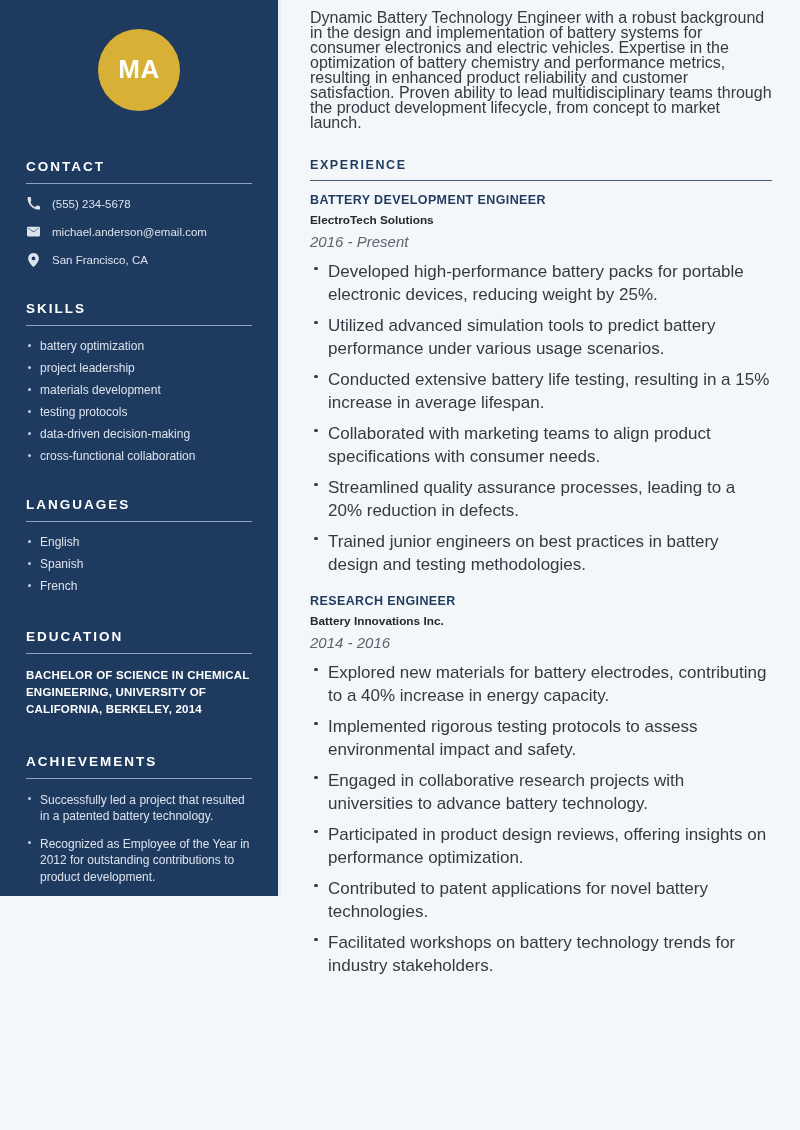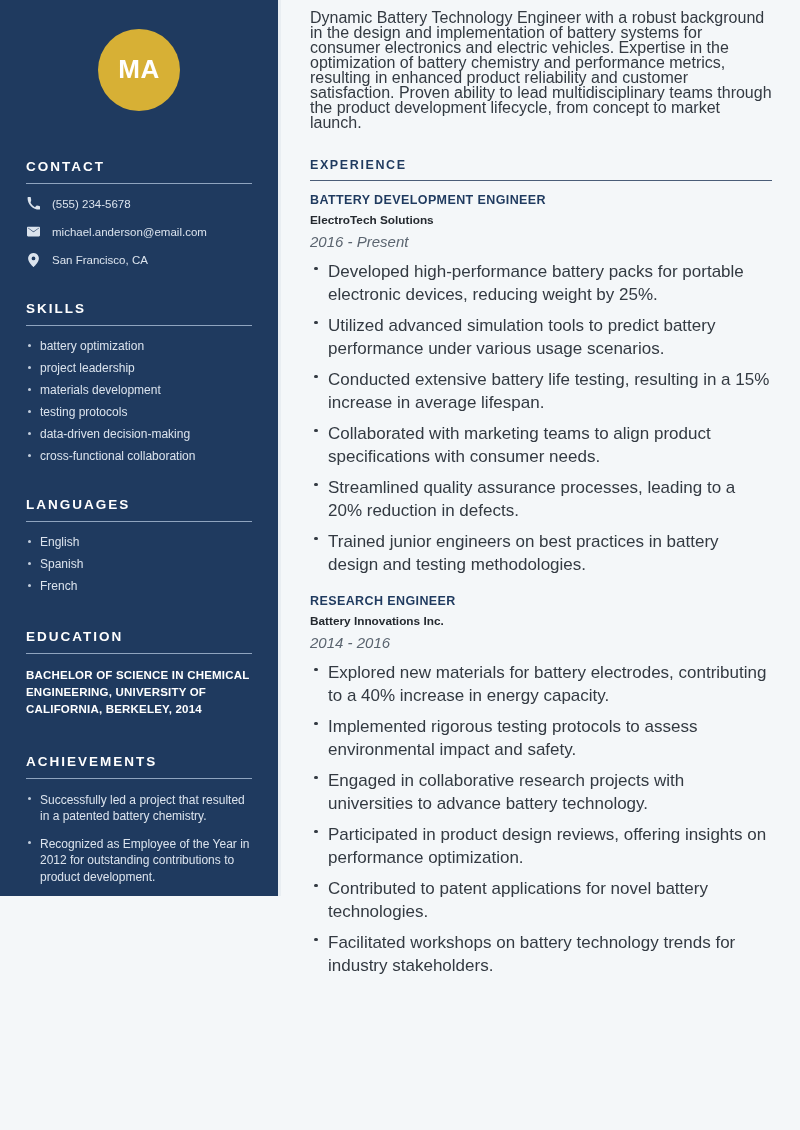--- a/index.html
+++ b/index.html
@@ -294,21 +294,21 @@
     <section class="side-section education">
       <div class="side-heading">EDUCATION</div>
       <div class="side-rule"></div>
       <div class="edu-entry">BACHELOR OF SCIENCE IN CHEMICAL ENGINEERING, UNIVERSITY OF CALIFORNIA, BERKELEY, 2014</div>
     </section>
 
     <section class="side-section achievements">
       <div class="side-heading">ACHIEVEMENTS</div>
       <div class="side-rule"></div>
       <ul class="side-list achv">
-        <li>Successfully led a project that resulted in a patented battery chemistry.</li>
+        <li>Successfully led a project that resulted in a patented battery technology.</li>
         <li>Recognized as Employee of the Year in 2012 for outstanding contributions to product development.</li>
       </ul>
     </section>
 
   </aside>
 
   <main class="main">
 
     <h1 class="name">MICHAEL ANDERSON</h1>
     <div class="job-title">BATTERY DEVELOPMENT ENGINEER</div>

